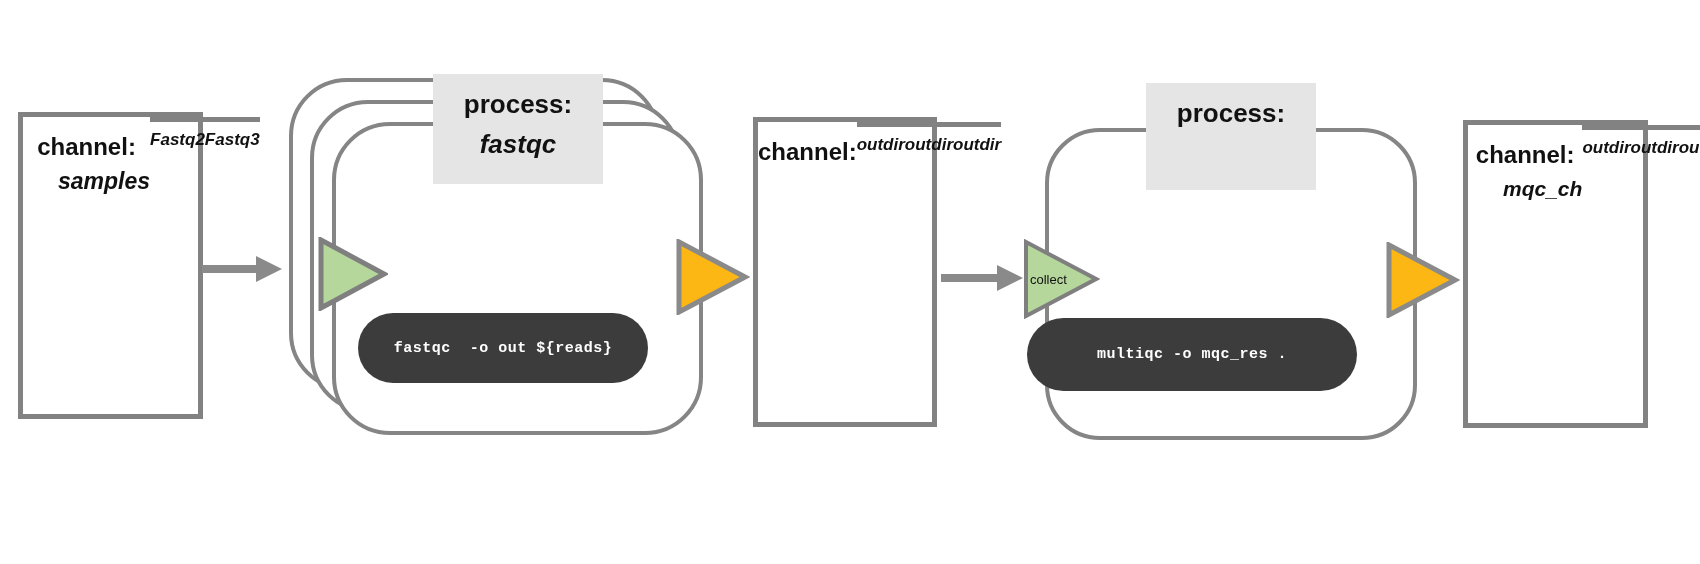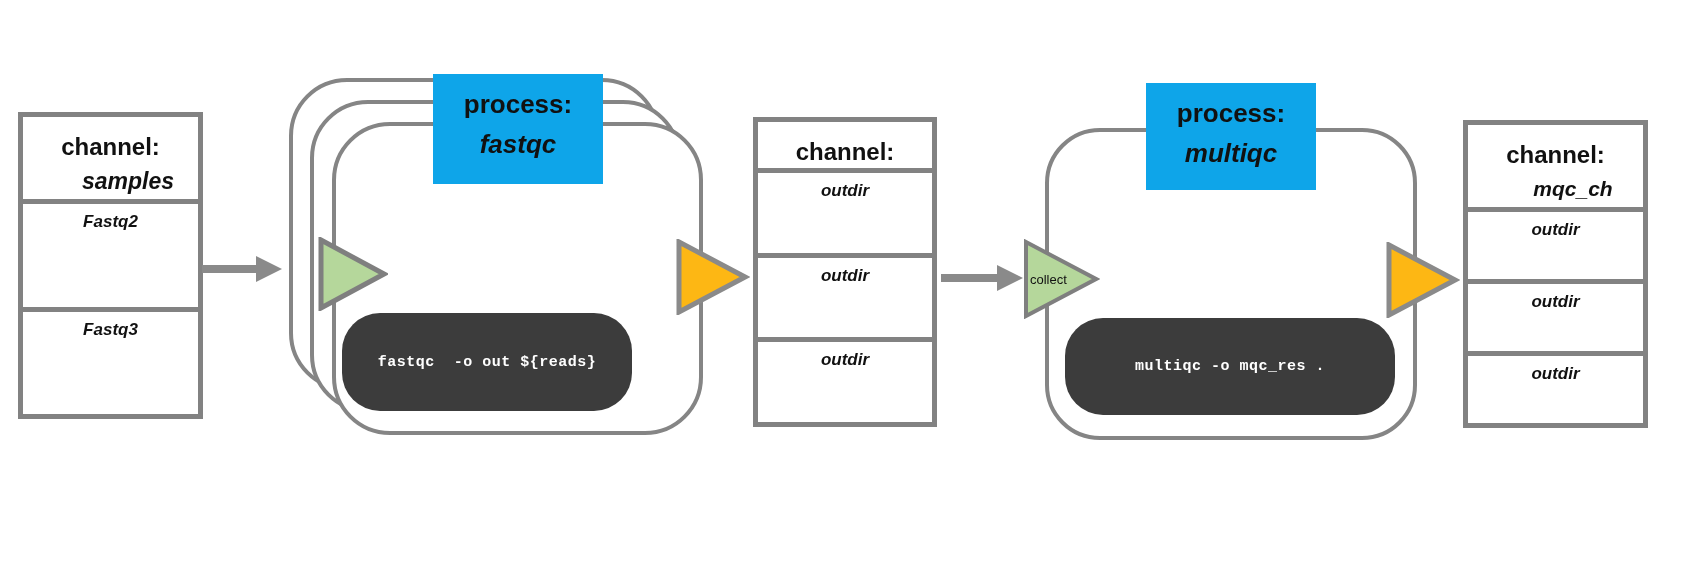--- a/index.html
+++ b/index.html
@@ -1,31 +1,31 @@
 <!DOCTYPE html>
 <html><head>
 <meta charset="utf-8">
 <style>
   html,body{margin:0;padding:0;background:#fff;}
   .canvas{position:relative;width:1700px;height:564px;background:#ffffff;overflow:hidden;
           font-family:"Liberation Sans",sans-serif;color:#111;}
 
   
   .channel{position:absolute;border:5px solid #828282;background:#fff;
-           display:flex;flex-direction:column;box-sizing:border-box;}
+           display:flex;flex-direction:row;box-sizing:border-box;}
   .ch-header{flex:0 0 auto;text-align:center;padding-top:14px;}
   .ch-kind{font-weight:bold;font-size:24px;line-height:32px;}
   .ch-name{font-style:italic;font-weight:600;font-size:23px;line-height:36px;padding-left:35px;}
   .ch-row{flex:1 1 0;border-top:5px solid #828282;text-align:center;padding-top:8px;
           font-style:italic;font-weight:600;font-size:17px;box-sizing:border-box;}
 
   
   .pbox{position:absolute;width:371px;height:313px;border:4px solid #858585;
         border-radius:58px;background:#fff;box-sizing:border-box;}
-  .ptitle{position:absolute;background:#0ea5e9;text-align:center;z-index:6;}
+  .ptitle{position:absolute;background:#e5e5e5;text-align:center;z-index:6;}
   .ptitle .p-kind{font-weight:bold;font-size:26px;line-height:40px;}
   .ptitle .p-name{font-style:italic;font-weight:600;font-size:26px;line-height:40px;}
 
   
   .codebox{position:absolute;background:#3c3c3c;border-radius:38px;z-index:4;
            display:flex;align-items:center;justify-content:center;}
   .codebox span{color:#ffffff;font-family:"Liberation Mono",monospace;font-weight:bold;
                 font-size:15px;letter-spacing:.5px;white-space:pre;}
 
   
@@ -60,21 +60,21 @@
 
   <div class="ptitle" style="left:433px;top:74px;width:170px;height:100px;padding-top:10px;">
     <div class="p-kind">process:</div>
     <div class="p-name">fastqc</div>
   </div>
 
   <svg class="tri" style="left:318px;top:237px;" width="70" height="74" viewBox="0 0 70 74">
     <polygon points="3,3 66,37 3,71" fill="#b5d79b" stroke="#7f7f7f" stroke-width="5"></polygon>
   </svg>
 
-  <div class="codebox" style="left:342px;top:313px;width:290px;height:98px;">
+  <div class="codebox" style="left:358px;top:313px;width:290px;height:70px;">
     <span>fastqc  -o out ${reads}</span>
   </div>
 
   <svg class="tri" style="left:676px;top:239px;" width="74" height="76" viewBox="0 0 74 76">
     <polygon points="3,3 69,38 3,73" fill="#fdb714" stroke="#8a8a8a" stroke-width="5"></polygon>
   </svg>
 
   <div class="channel" style="left:753px;top:117px;width:184px;height:310px;">
     <div class="ch-header">
       <div class="ch-kind">channel:</div>
@@ -84,29 +84,28 @@
     <div class="ch-row">outdir</div>
   </div>
 
   <div class="arrow-shaft" style="left:941px;top:274px;width:56px;"></div>
   <div class="arrow-head" style="left:997px;top:265px;"></div>
 
   <div class="pbox" style="left:1045px;top:128px;width:372px;height:312px;border-radius:55px;"></div>
 
   <div class="ptitle" style="left:1146px;top:83px;width:170px;height:97px;padding-top:10px;">
     <div class="p-kind">process:</div>
-    <div class="p-name">multiqc</div>
   </div>
 
   <svg class="tri" style="left:1024px;top:239px;" width="76" height="80" viewBox="0 0 76 80">
     <polygon points="2,3 72,40 2,77" fill="#b5d79b" stroke="#7f7f7f" stroke-width="4"></polygon>
     <text class="collect-text" x="6" y="45">collect</text>
   </svg>
 
-  <div class="codebox" style="left:1065px;top:318px;width:330px;height:97px;">
+  <div class="codebox" style="left:1027px;top:318px;width:330px;height:73px;">
     <span>multiqc -o mqc_res .</span>
   </div>
 
   <svg class="tri" style="left:1386px;top:242px;" width="74" height="76" viewBox="0 0 74 76">
     <polygon points="3,3 69,38 3,73" fill="#fdb714" stroke="#8a8a8a" stroke-width="5"></polygon>
   </svg>
 
   <div class="channel" style="left:1463px;top:120px;width:185px;height:308px;">
     <div class="ch-header">
       <div class="ch-kind">channel:</div>

